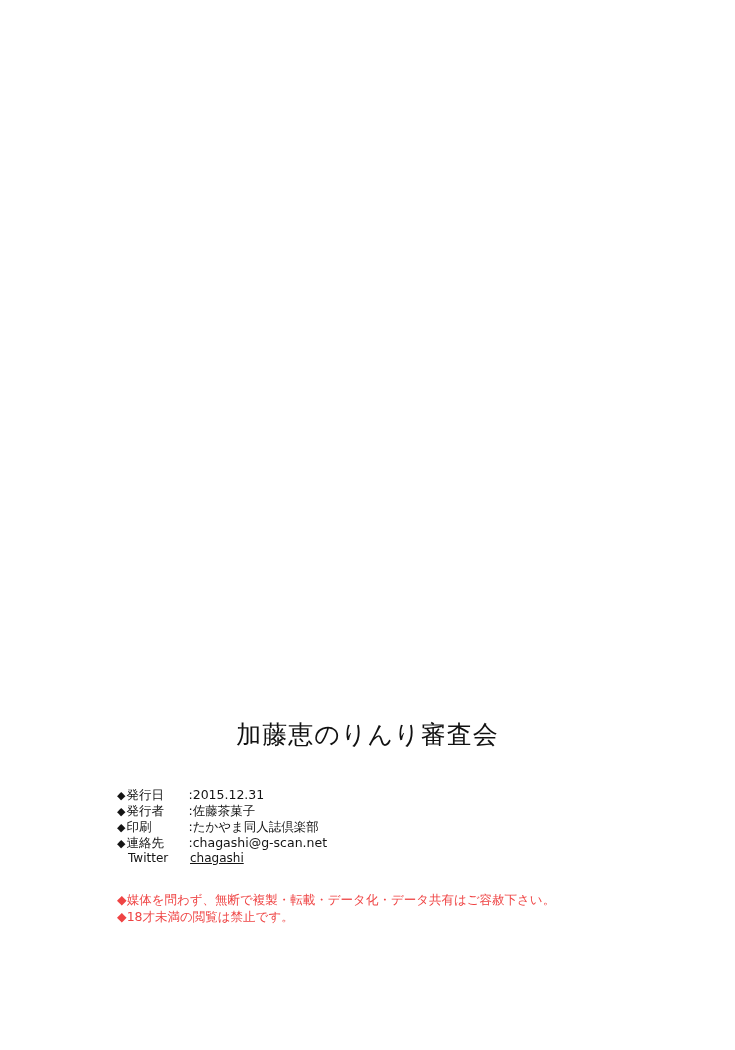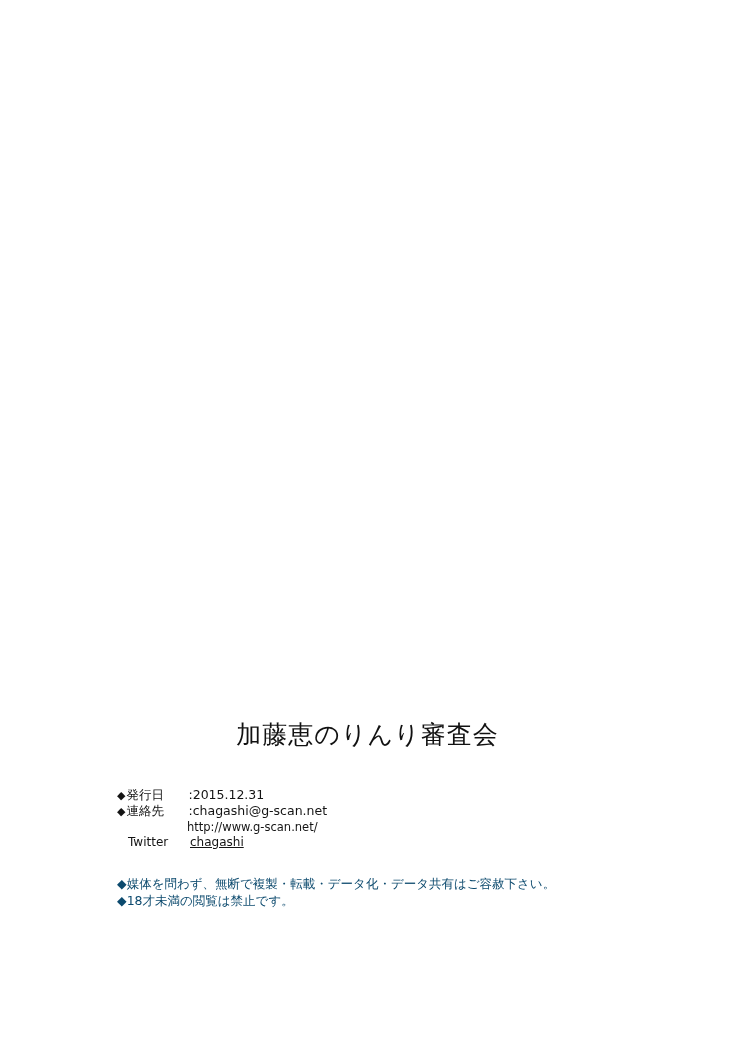--- a/index.html
+++ b/index.html
@@ -69,46 +69,47 @@
   .social-row .sname {
     display: inline-block;
     width: 62px;
   }
   .notice-block {
     margin-left: 117px;
     margin-top: 25px;
     font-size: 12.5px;
     line-height: 17px;
     font-family: "DejaVu Sans", sans-serif;
-    color: #0c4a6e;
+    color: #ef4444;
   }
   .notice-row {
     display: block;
     white-space: pre;
   }
 </style>
 </head>
 <body>
 
 <div class="page">
 
   <div class="colophon">
 
     <h1 class="title">加藤恵のりんり審査会</h1>
 
     <div class="info-block">
 
       <span class="info-row"><span class="bullet">◆</span><span class="lbl">発行日</span><span>:2015.12.31</span></span>
 
 
+      <span class="info-row"><span class="bullet">◆</span><span class="lbl">発行者</span><span>:佐藤茶菓子</span></span>
 
+      <span class="info-row"><span class="bullet">◆</span><span class="lbl">印刷</span><span>:たかやま同人誌倶楽部</span></span>
 
       <span class="info-row"><span class="bullet">◆</span><span class="lbl">連絡先</span><span>:chagashi@g-scan.net</span></span>
 
-      <span class="url-row">http://www.g-scan.net/</span>
 
       <span class="social-row"><span class="sname">Twitter</span><span>chagashi</span></span>
 
 
     </div>
 
     <div class="notice-block">
       <span class="notice-row"><span class="bullet">◆</span><span>媒体を問わず、無断で複製・転載・データ化・データ共有はご容赦下さい。</span></span>
       <span class="notice-row"><span class="bullet">◆</span><span>18才未満の閲覧は禁止です。</span></span>
     </div>

